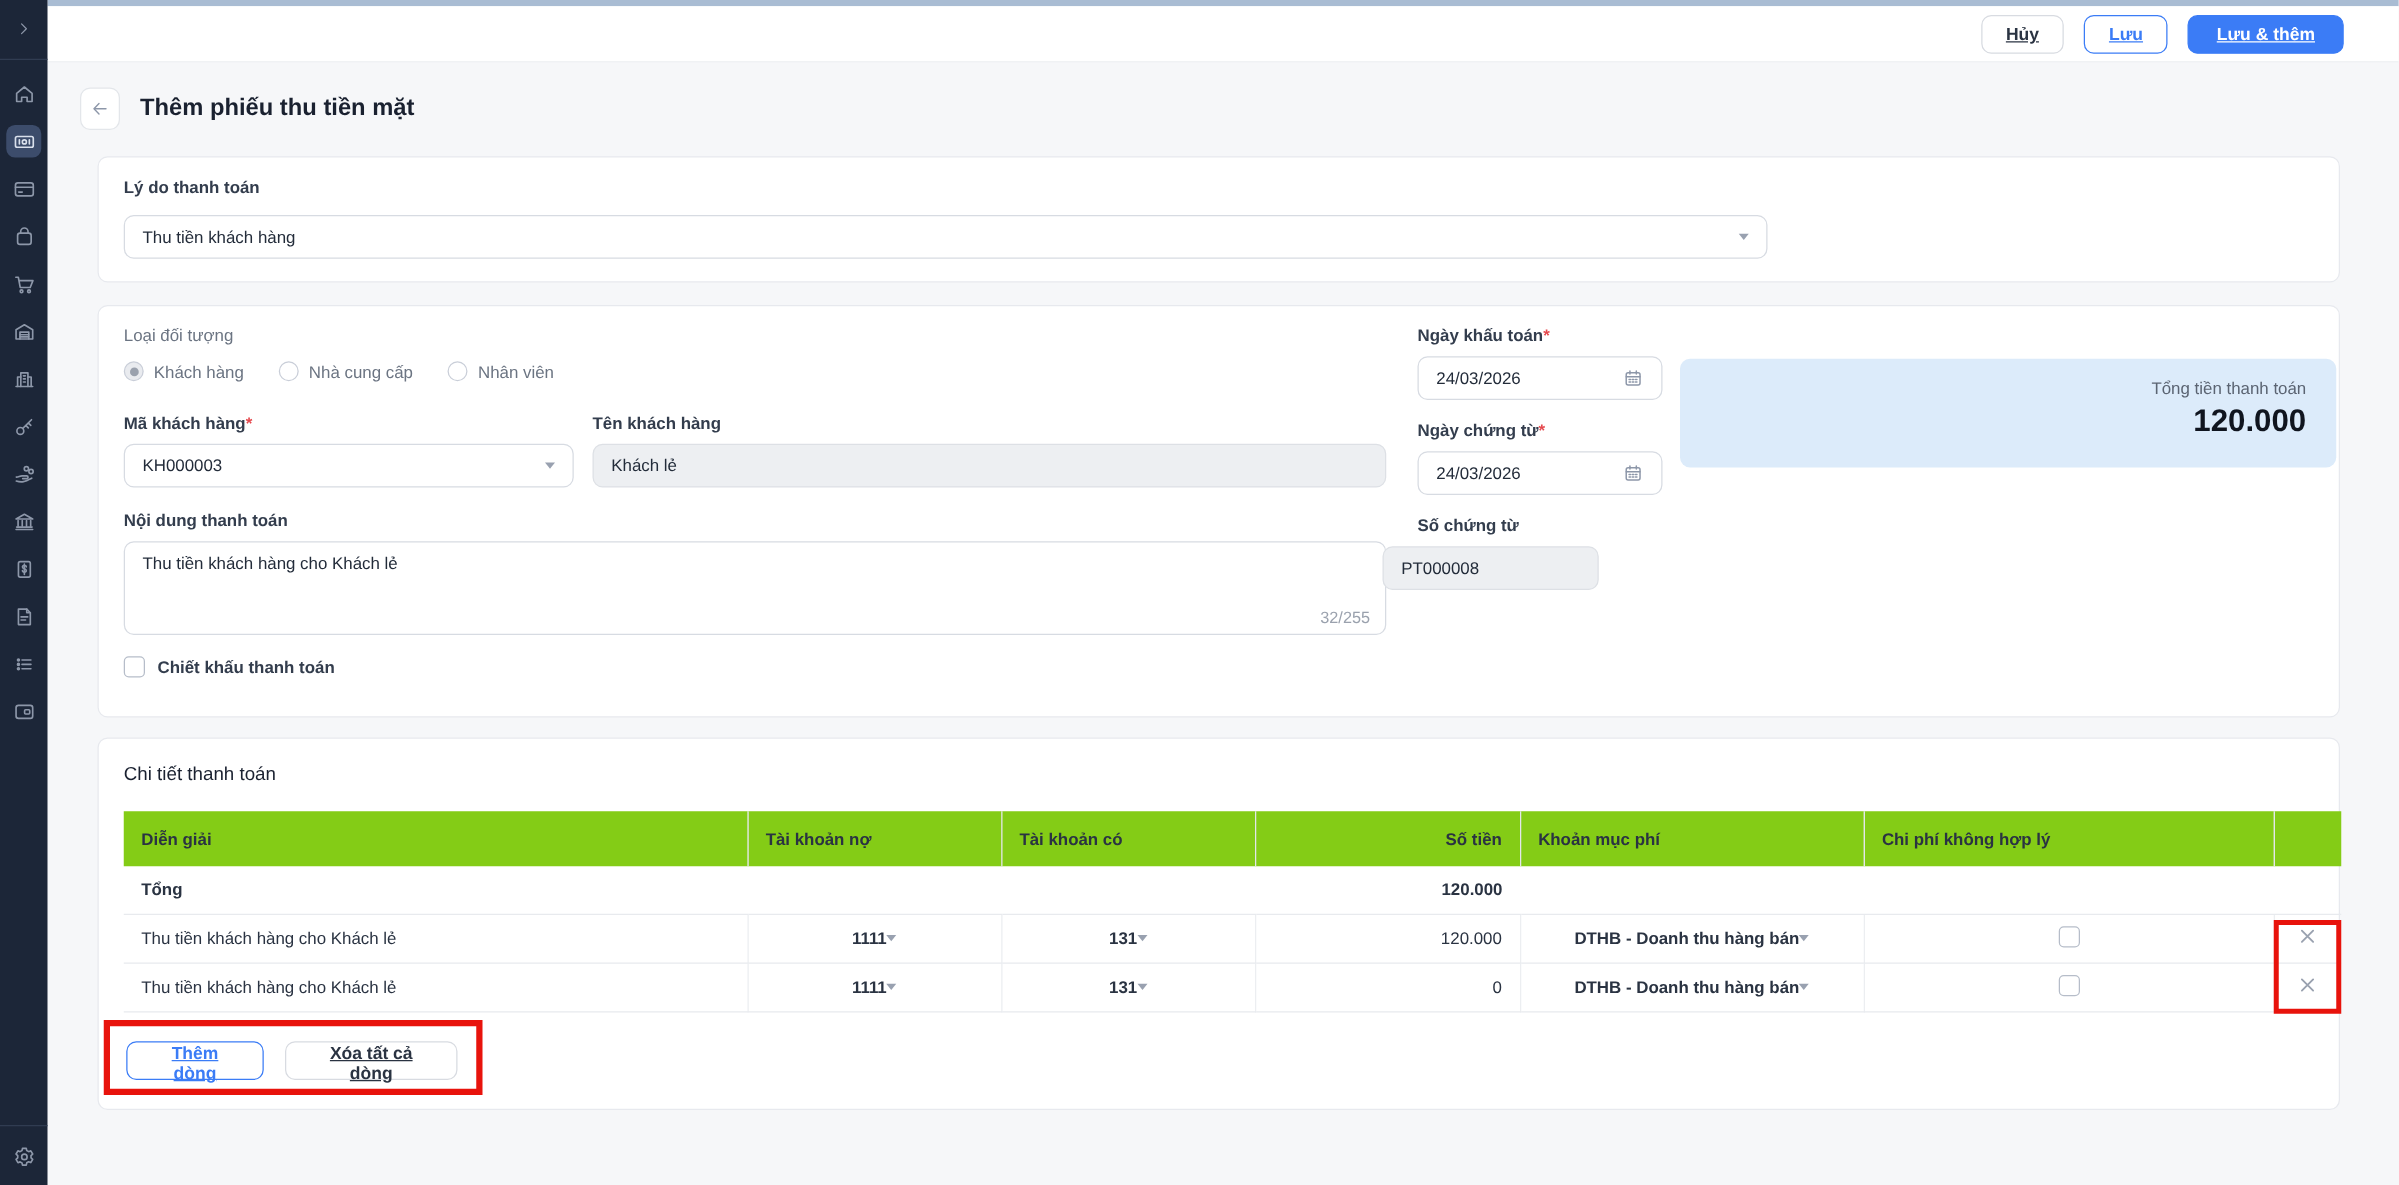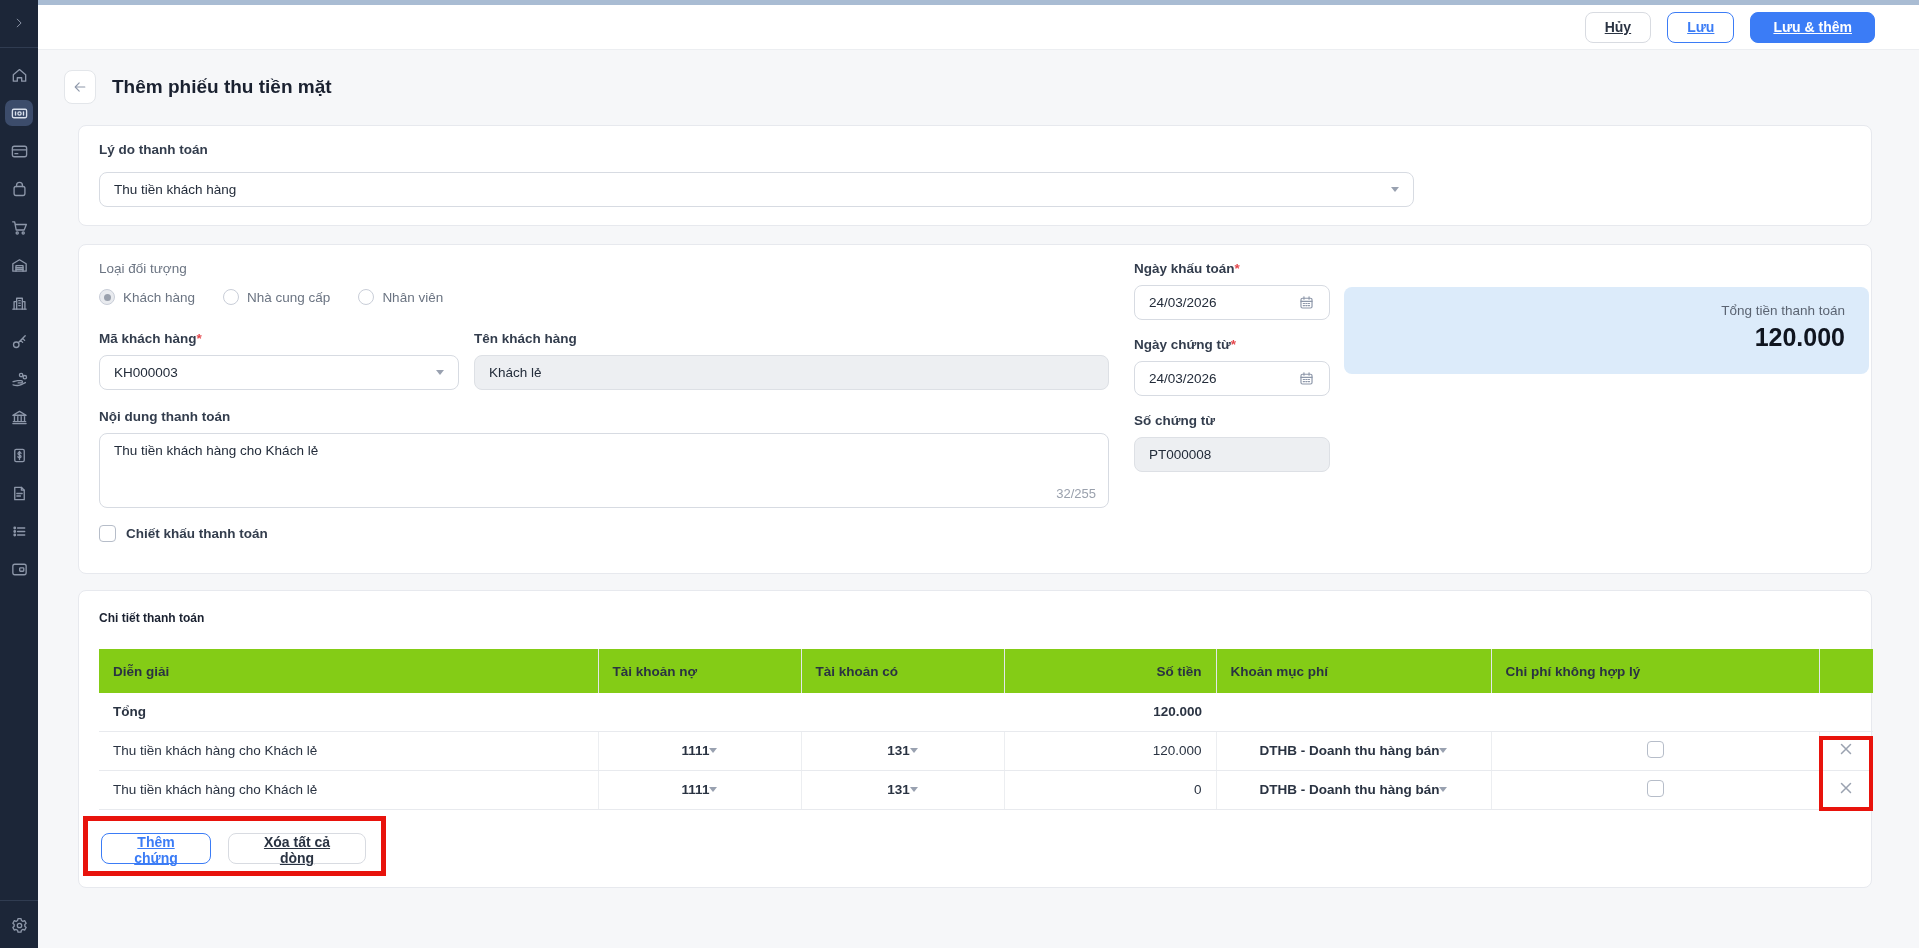--- a/index.html
+++ b/index.html
@@ -70,28 +70,28 @@
   .char-counter { position:absolute; right:12px; bottom:6px; color:#9aa1ad; font-size:13px; }
   .chk-row { position:absolute; left:20px; top:280px; display:flex; align-items:center; gap:10px; }
   .checkbox { width:17px; height:17px; border:1.6px solid #b6bdc9; border-radius:4px; background:#fff; cursor:pointer; }
 
   
   .lbl-postdate { position:absolute; left:1055px; top:16px; }
   .postdate-input { left:1055px; top:40px; width:196px; justify-content:space-between; }
   .lbl-docdate { position:absolute; left:1055px; top:92px; }
   .docdate-input { left:1055px; top:116px; width:196px; justify-content:space-between; }
   .lbl-docno { position:absolute; left:1055px; top:168px; }
-  .docno-input { left:1055px; top:192px; width:196px; }
+  .docno-input { left:1027px; top:192px; width:173px; }
 
   .total-box { position:absolute; left:1265px; top:42px; width:525px; height:87px; background:#dcebfa; border-radius:8px; text-align:right; padding:16px 24px 0 0; }
   .total-box .t-label { color:#5b6472; font-size:13.5px; }
   .total-box .t-value { color:#10151f; font-size:25px; font-weight:700; margin-top:5px; }
 
   
-  .details-title { position:absolute; left:20px; top:20px; font-size:12px; font-weight:700; color:#1a2130; }
+  .details-title { position:absolute; left:20px; top:20px; font-size:15px; font-weight:400; color:#1a2130; }
   .pay-table { position:absolute; left:20px; top:58px; width:1774px; border-collapse:collapse; table-layout:fixed; font-size:13.5px; color:#2a3342; }
   .pay-table th { background:#84cc16; font-weight:600; text-align:left; height:44px; padding:0 14px; border-right:1px solid #e3e6ea; }
   .pay-table th:last-child { border-right:none; }
   .pay-table td { height:39px; padding:0 14px; border-bottom:1px solid #e8eaee; border-right:1px solid #eceef1; }
   .pay-table td:last-child { border-right:none; }
   .pay-table tr.total-row td { border-right:none; font-weight:700; height:38px; }
   .pay-table .num { text-align:right; }
   .cell-select { display:flex; align-items:center; justify-content:center; cursor:pointer;font-weight:bold; }
   .cell-center { text-align:center; }
   .x-btn { background:none; border:none; cursor:pointer; padding:2px; }
@@ -416,20 +416,20 @@
             </td>
           <td class="cell-center"><span class="checkbox" style="display:inline-block"></span></td>
           <td class="cell-center"><button class="x-btn"><svg width="16" height="16" viewBox="0 0 16 16">
                   <path d="M3.5 3.5 12.5 12.5M12.5 3.5 3.5 12.5" stroke="#9aa2b0" stroke-width="1.5" stroke-linecap="round" fill="none"></path>
                 </svg></button></td>
         </tr>
       </tbody>
     </table>
 
     <div class="row-actions">
-      <button class="btn btn-outline-blue btn-add">Thêm chứng</button>
+      <button class="btn btn-outline-blue btn-add">Thêm dòng</button>
       <button class="btn btn-outline-gray btn-delall">Xóa tất cả dòng</button>
     </div>
 
     <div class="ann ann-delete-col"></div>
     <div class="ann ann-row-actions"></div>
   </section>
 </div>
 
 </body></html>

